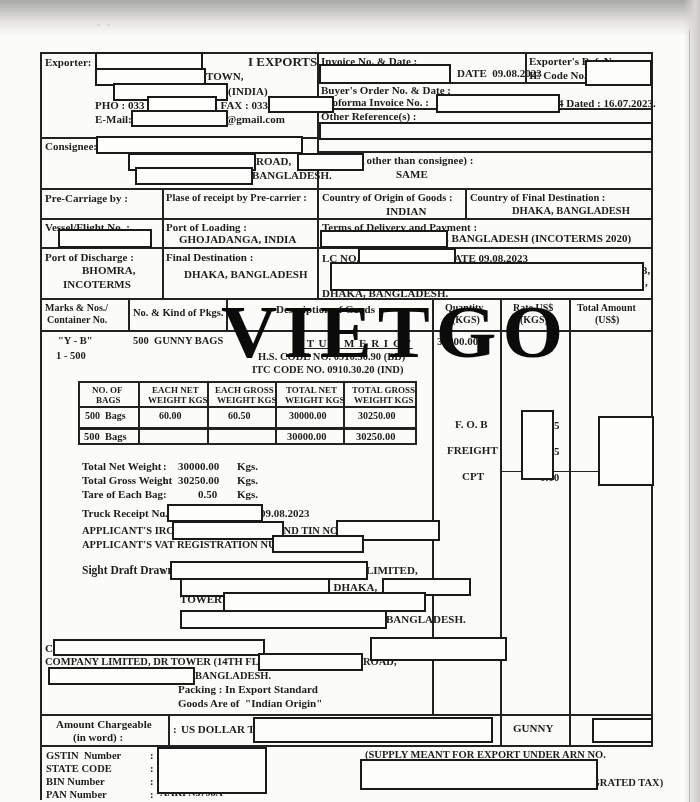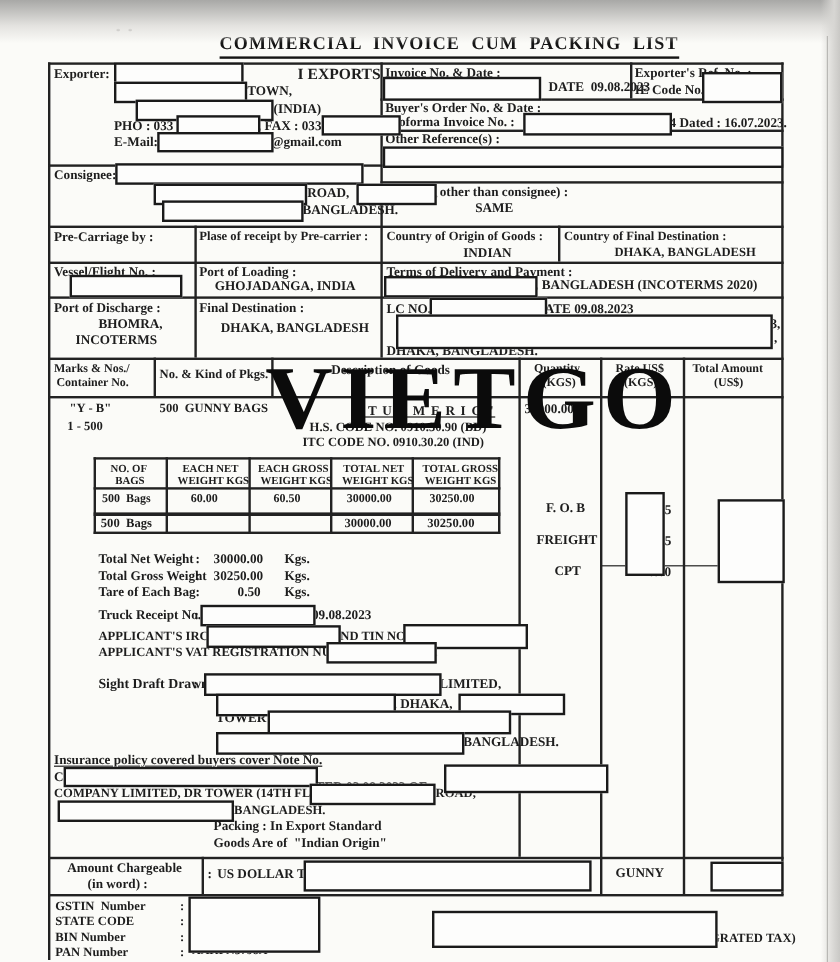--- a/index.html
+++ b/index.html
@@ -21,21 +21,20 @@
   .rbox{position:absolute;background:#fdfdfc;border:2px solid #1a1a1a;z-index:3;}
   #title{position:absolute;left:183px;top:29px;font-size:15px;font-weight:700;letter-spacing:1px;border-bottom:2px solid #141414;padding-bottom:1px;z-index:2;color:#141414;white-space:pre;}
   #wm{position:absolute;left:221px;top:293px;font-size:78px;font-weight:700;letter-spacing:6px;color:#0b0b0b;z-index:4;line-height:1;font-family:"Liberation Serif",serif;transform:scaleY(.96);}
   .speck{position:absolute;background:#9a9996;border-radius:50%;z-index:6;}
 </style>
 </head>
 <body>
 
 <div id="doc">
 
-  <div id="title">COMMERCIAL  INVOICE  CUM  PACKING  LIST</div>
 
   <div class="hl" style="left:40px;top:52px;width:613px;"></div>
   <div class="vl" style="left:40px;top:52px;height:748px;"></div>
   <div class="vl" style="left:651px;top:52px;height:694px;"></div>
   <div class="hl" style="left:40px;top:137px;width:613px;"></div>
   <div class="hl" style="left:40px;top:188px;width:613px;"></div>
   <div class="hl" style="left:40px;top:218px;width:613px;"></div>
   <div class="hl" style="left:40px;top:247px;width:613px;"></div>
   <div class="hl" style="left:40px;top:298px;width:613px;"></div>
   <div class="hl" style="left:40px;top:330px;width:613px;"></div>
@@ -219,21 +218,20 @@
   <div class="rbox" style="left:170px;top:561px;width:194px;height:15px;"></div>
   <span class="t" style="left:366px;top:564px;">LIMITED,</span>
   <div class="rbox" style="left:180px;top:578px;width:146px;height:15px;"></div>
   <span class="t" style="left:328px;top:581px;">, DHAKA,</span>
   <div class="rbox" style="left:382px;top:578px;width:85px;height:14px;"></div>
   <span class="t" style="left:180px;top:593px;">TOWER</span>
   <div class="rbox" style="left:223px;top:592px;width:199px;height:16px;"></div>
   <div class="rbox" style="left:180px;top:610px;width:203px;height:15px;"></div>
   <span class="t" style="left:386px;top:613px;">BANGLADESH.</span>
 
-  <span class="t u" style="left:45px;top:628px;">Insurance policy covered buyers cover Note No.</span>
   <span class="t" style="left:45px;top:642px;">C</span>
   <div class="rbox" style="left:53px;top:639px;width:208px;height:13px;"></div>
   <span class="t" style="left:263px;top:650px;">TED 02.08.2023 OF</span>
   <div class="rbox" style="left:370px;top:637px;width:133px;height:20px;"></div>
   <span class="t t105" style="left:45px;top:656px;">COMPANY LIMITED, DR TOWER (14TH FLOOR)</span>
   <div class="rbox" style="left:258px;top:653px;width:101px;height:14px;"></div>
   <span class="t t105" style="left:363px;top:656px;">ROAD,</span>
   <div class="rbox" style="left:48px;top:667px;width:143px;height:14px;"></div>
   <span class="t t105" style="left:195px;top:670px;">BANGLADESH.</span>
   <span class="t" style="left:178px;top:683px;">Packing : In Export Standard</span>
@@ -251,20 +249,21 @@
   <span class="t t105" style="left:150px;top:750px;">:</span>
   <span class="t t105" style="left:46px;top:763px;">STATE CODE</span>
   <span class="t t105" style="left:150px;top:763px;">:</span>
   <span class="t t105" style="left:46px;top:776px;">BIN Number</span>
   <span class="t t105" style="left:150px;top:776px;">:</span>
   <span class="t t105" style="left:46px;top:789px;">PAN Number</span>
   <span class="t t105" style="left:150px;top:789px;">:</span>
   <span class="t t10" style="left:160px;top:787px;">AAKFN5798A</span>
   <div class="rbox" style="left:157px;top:747px;width:106px;height:43px;"></div>
 
+  <span class="t t105" style="left:365px;top:749px;">(SUPPLY MEANT FOR EXPORT UNDER ARN NO.</span>
   <span class="t t105" style="left:362px;top:777px;">FOR FY 2023-24 WITHOUT PAYMENT OF INTEGRATED TAX)</span>
   <div class="rbox" style="left:360px;top:759px;width:234px;height:27px;"></div>
 
   <div class="speck" style="left:97px;top:24px;width:3px;height:2px;"></div>
   <div class="speck" style="left:107px;top:24px;width:3px;height:2px;"></div>
   <div class="speck" style="left:140px;top:4px;width:5px;height:3px;"></div>
   <div class="speck" style="left:627px;top:5px;width:4px;height:3px;"></div>
 
   <div id="topshade"></div>
   <div id="rightshade"></div>

